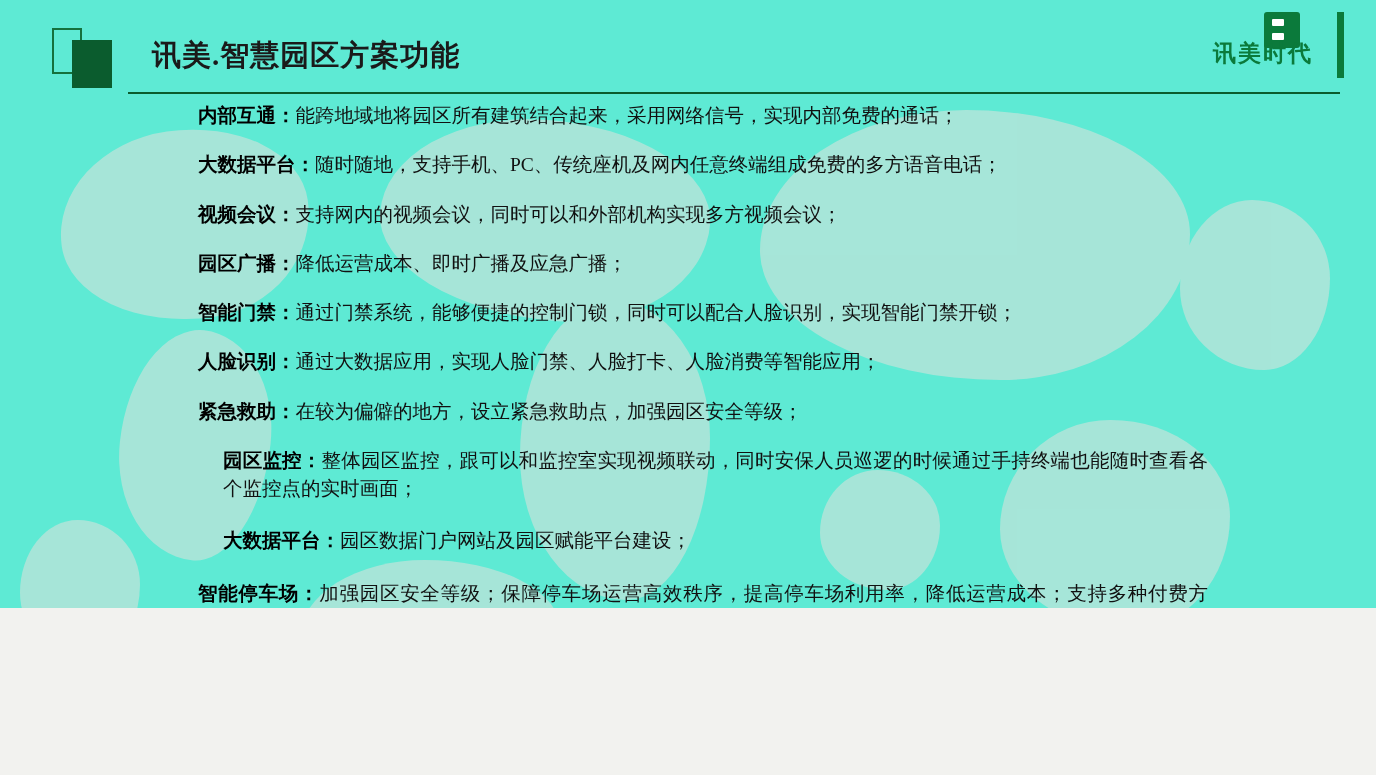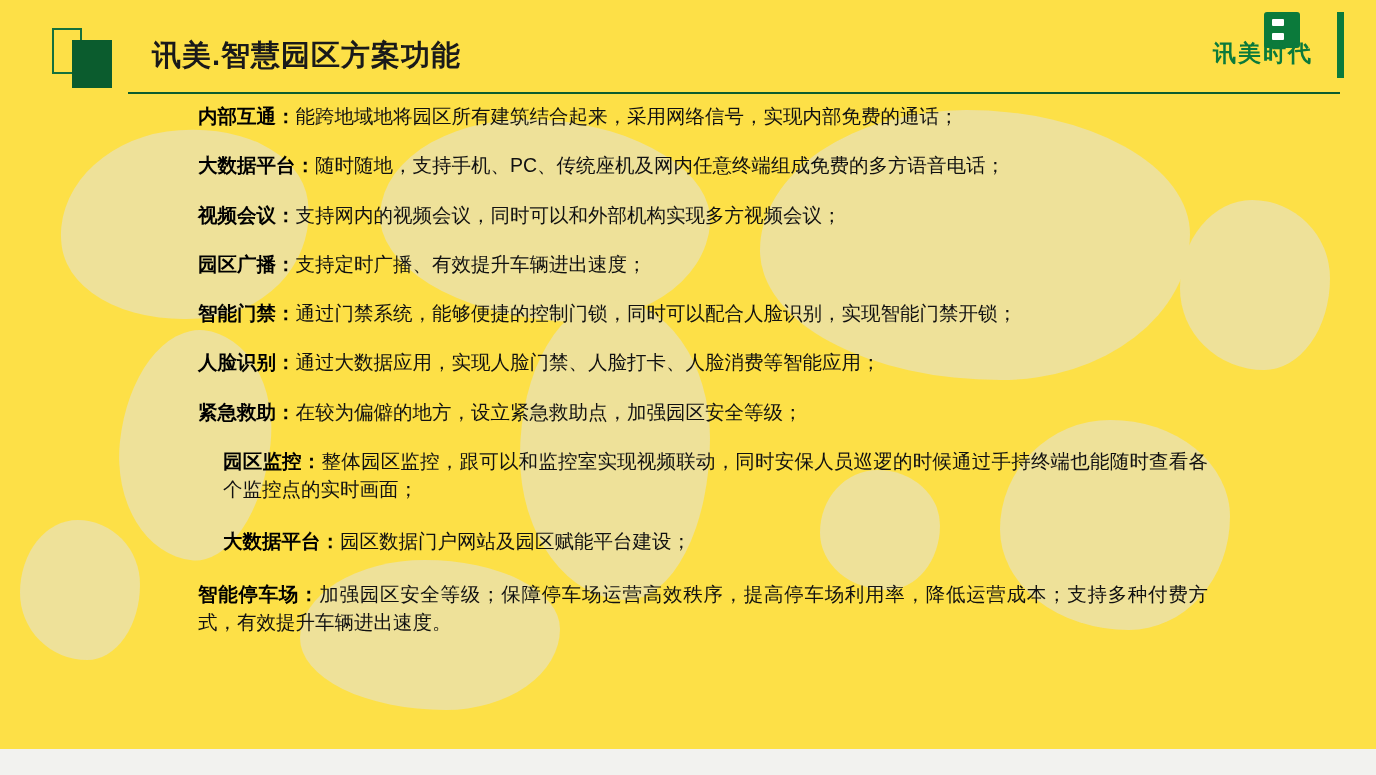--- a/index.html
+++ b/index.html
@@ -10,24 +10,25 @@
     width: 1376px;
     height: 775px;
     font-family: "Liberation Sans", "DejaVu Sans", sans-serif;
     background: #f2f2ef;
     overflow: hidden;
   }
 
   .slide {
     position: relative;
     width: 1376px;
-    height: 749px;
+    height: 608px;
     box-sizing: border-box;
-    background: #fde047;
+    background: #5eead4;
     overflow: hidden;
+    font-family: Liberation Serif, serif;
   }
 
   
   .map-wm {
     position: absolute;
     inset: 0;
     pointer-events: none;
     opacity: 0.55;
   }
   .map-wm span {
@@ -206,21 +207,21 @@
 
     <div class="item">
       <span class="lbl">大数据平台</span><span class="lbl">：</span><span class="txt">随时随地，支持手机、PC、传统座机及网内任意终端组成免费的多方语音电话；</span>
     </div>
 
     <div class="item">
       <span class="lbl">视频会议</span><span class="lbl">：</span><span class="txt">支持网内的视频会议，同时可以和外部机构实现多方视频会议；</span>
     </div>
 
     <div class="item">
-      <span class="lbl">园区广播</span><span class="lbl">：</span><span class="txt">支持定时广播、有效提升车辆进出速度；</span>
+      <span class="lbl">园区广播</span><span class="lbl">：</span><span class="txt">降低运营成本、即时广播及应急广播；</span>
     </div>
 
     <div class="item">
       <span class="lbl">智能门禁</span><span class="lbl">：</span><span class="txt">通过门禁系统，能够便捷的控制门锁，同时可以配合人脸识别，实现智能门禁开锁；</span>
     </div>
 
     <div class="item">
       <span class="lbl">人脸识别</span><span class="lbl">：</span><span class="txt">通过大数据应用，实现人脸门禁、人脸打卡、人脸消费等智能应用；</span>
     </div>
 

